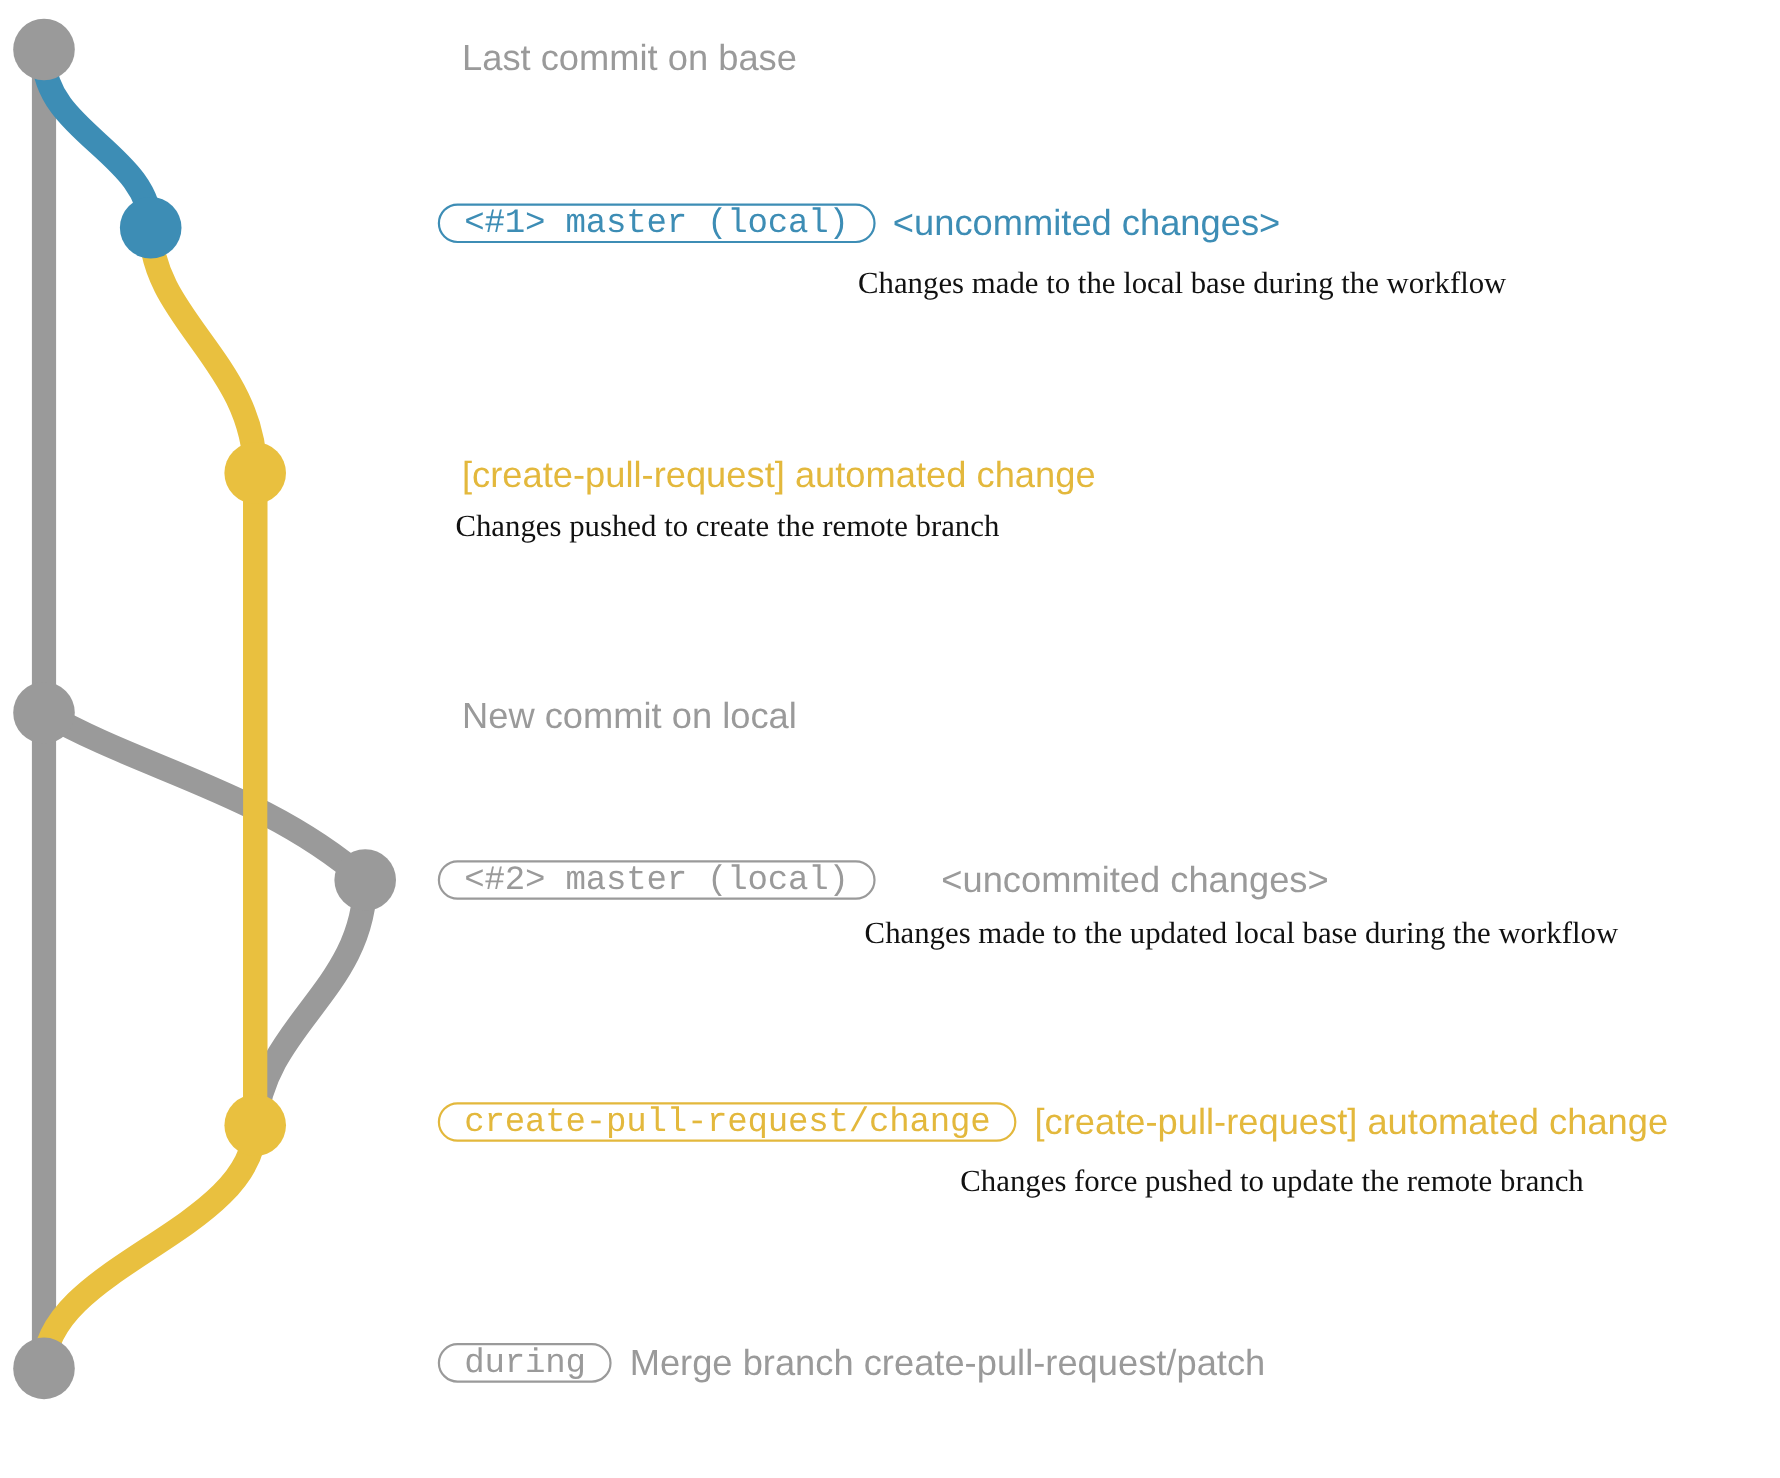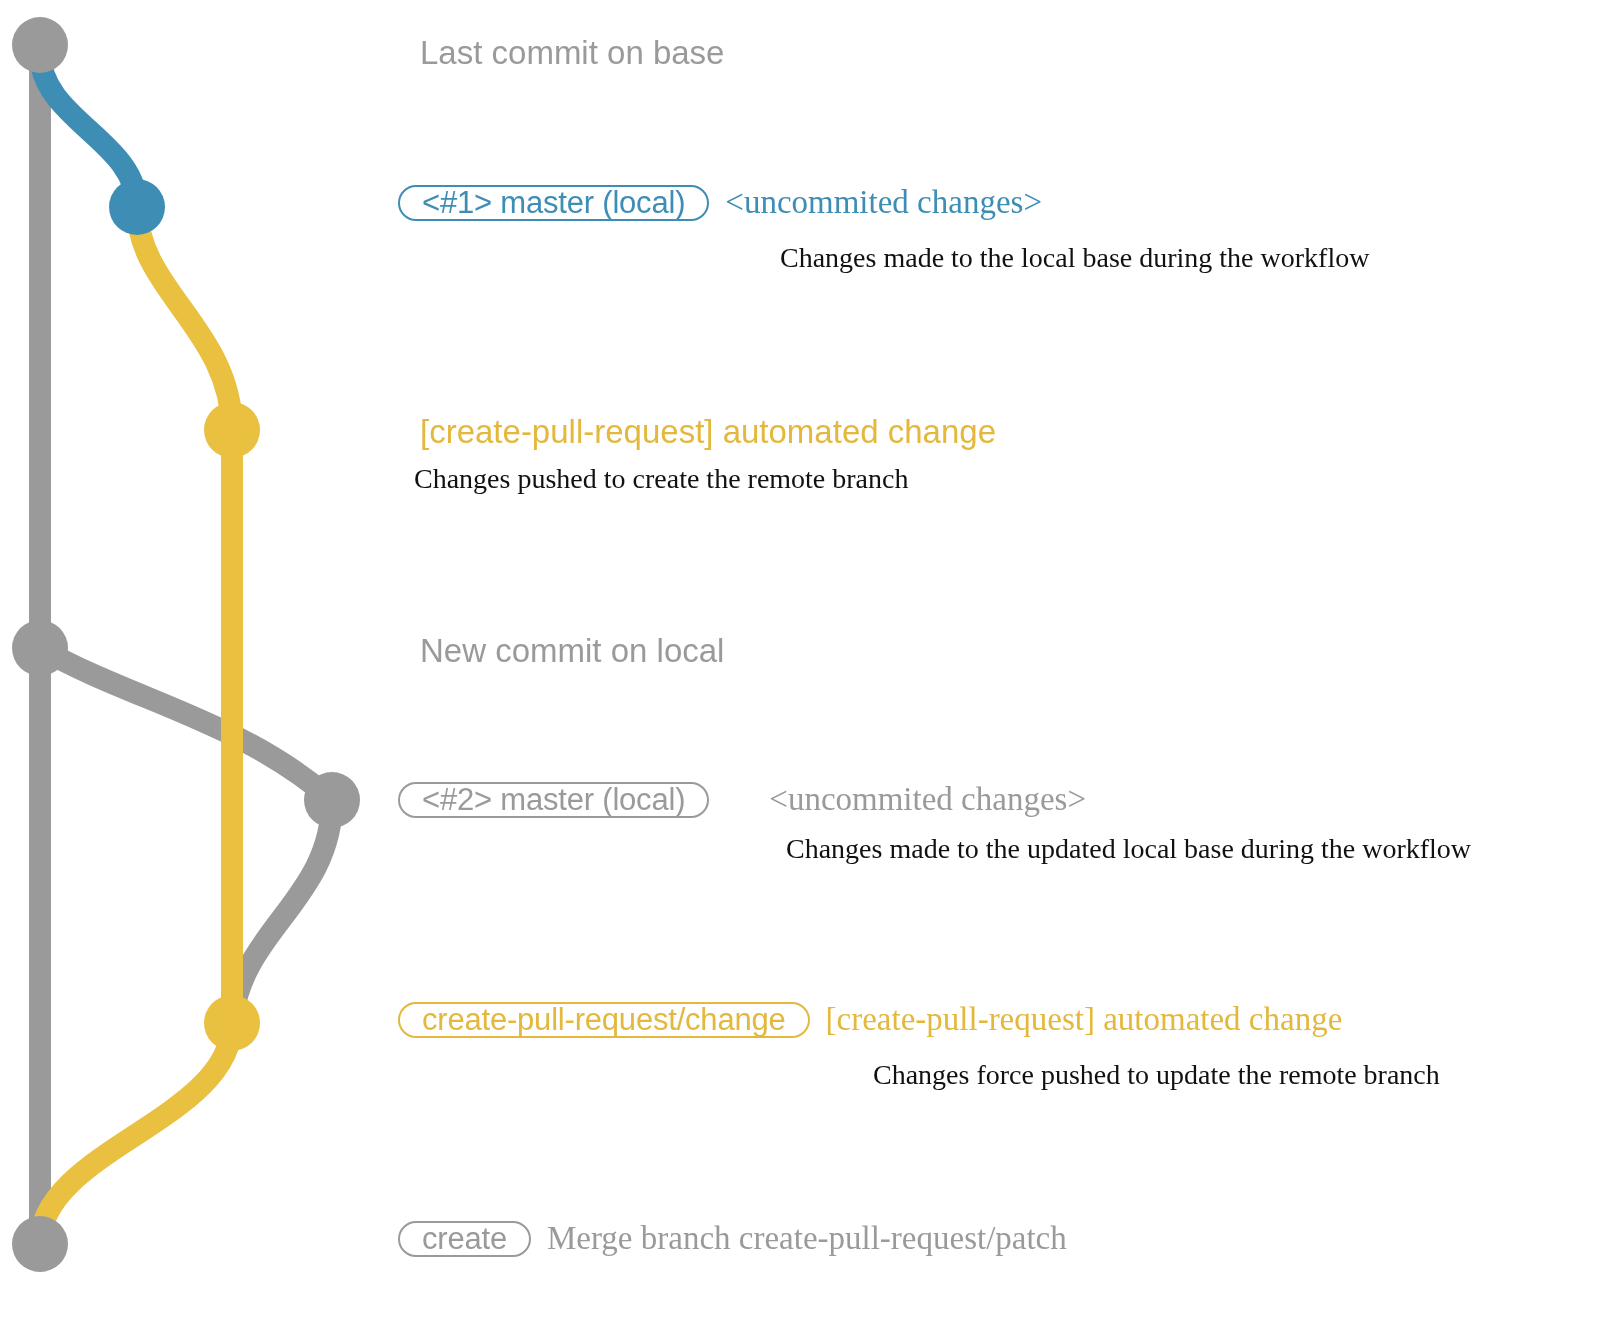--- a/index.html
+++ b/index.html
@@ -60,33 +60,33 @@
   }
   .badge {
     display: inline-flex;
     align-items: center;
     justify-content: center;
     box-sizing: border-box;
     border: 2px solid #9a9a9a;
     border-radius: 26px;
     height: 36px;
     padding: 0 22px;
-    font-family: Liberation Sans, sans-serif;
+    font-family: Liberation Mono, monospace;
     font-size: 31px;
     color: #9a9a9a;
     background: #ffffff;
     letter-spacing: -0.2px;
   }
   .badge.blue { border-color: #3d8db5; color: #3d8db5; }
   .badge.gold { border-color: #e3b83c; color: #e3b83c; }
   .badge.gray { border-color: #9a9a9a; color: #9a9a9a; }
 
   .caption {
     margin-left: 16px;
-    font-family: Liberation Serif, serif;
+    font-family: Liberation Sans, sans-serif;
     font-size: 33px;
     white-space: nowrap;
   }
   .caption.blue { color: #3d8db5; }
   .caption.gold { color: #e3b83c; }
   .caption.gray { color: #9a9a9a; }
 </style>
 </head>
 <body>
 
@@ -136,17 +136,17 @@
   </div>
   <div class="sub" style="left:786px; top:832px;">Changes made to the updated local base during the workflow</div>
 
   <div class="labelrow" style="top:1001px;">
     <span class="badge gold">create-pull-request/change</span>
     <span class="caption gold">[create-pull-request] automated change</span>
   </div>
   <div class="sub" style="left:873px; top:1058px;">Changes force pushed to update the remote branch</div>
 
   <div class="labelrow" style="top:1220px;">
-    <span class="badge gray">create</span>
+    <span class="badge gray">during</span>
     <span class="caption gray">Merge branch create-pull-request/patch</span>
   </div>
 
 </div>
 
 </body></html>

